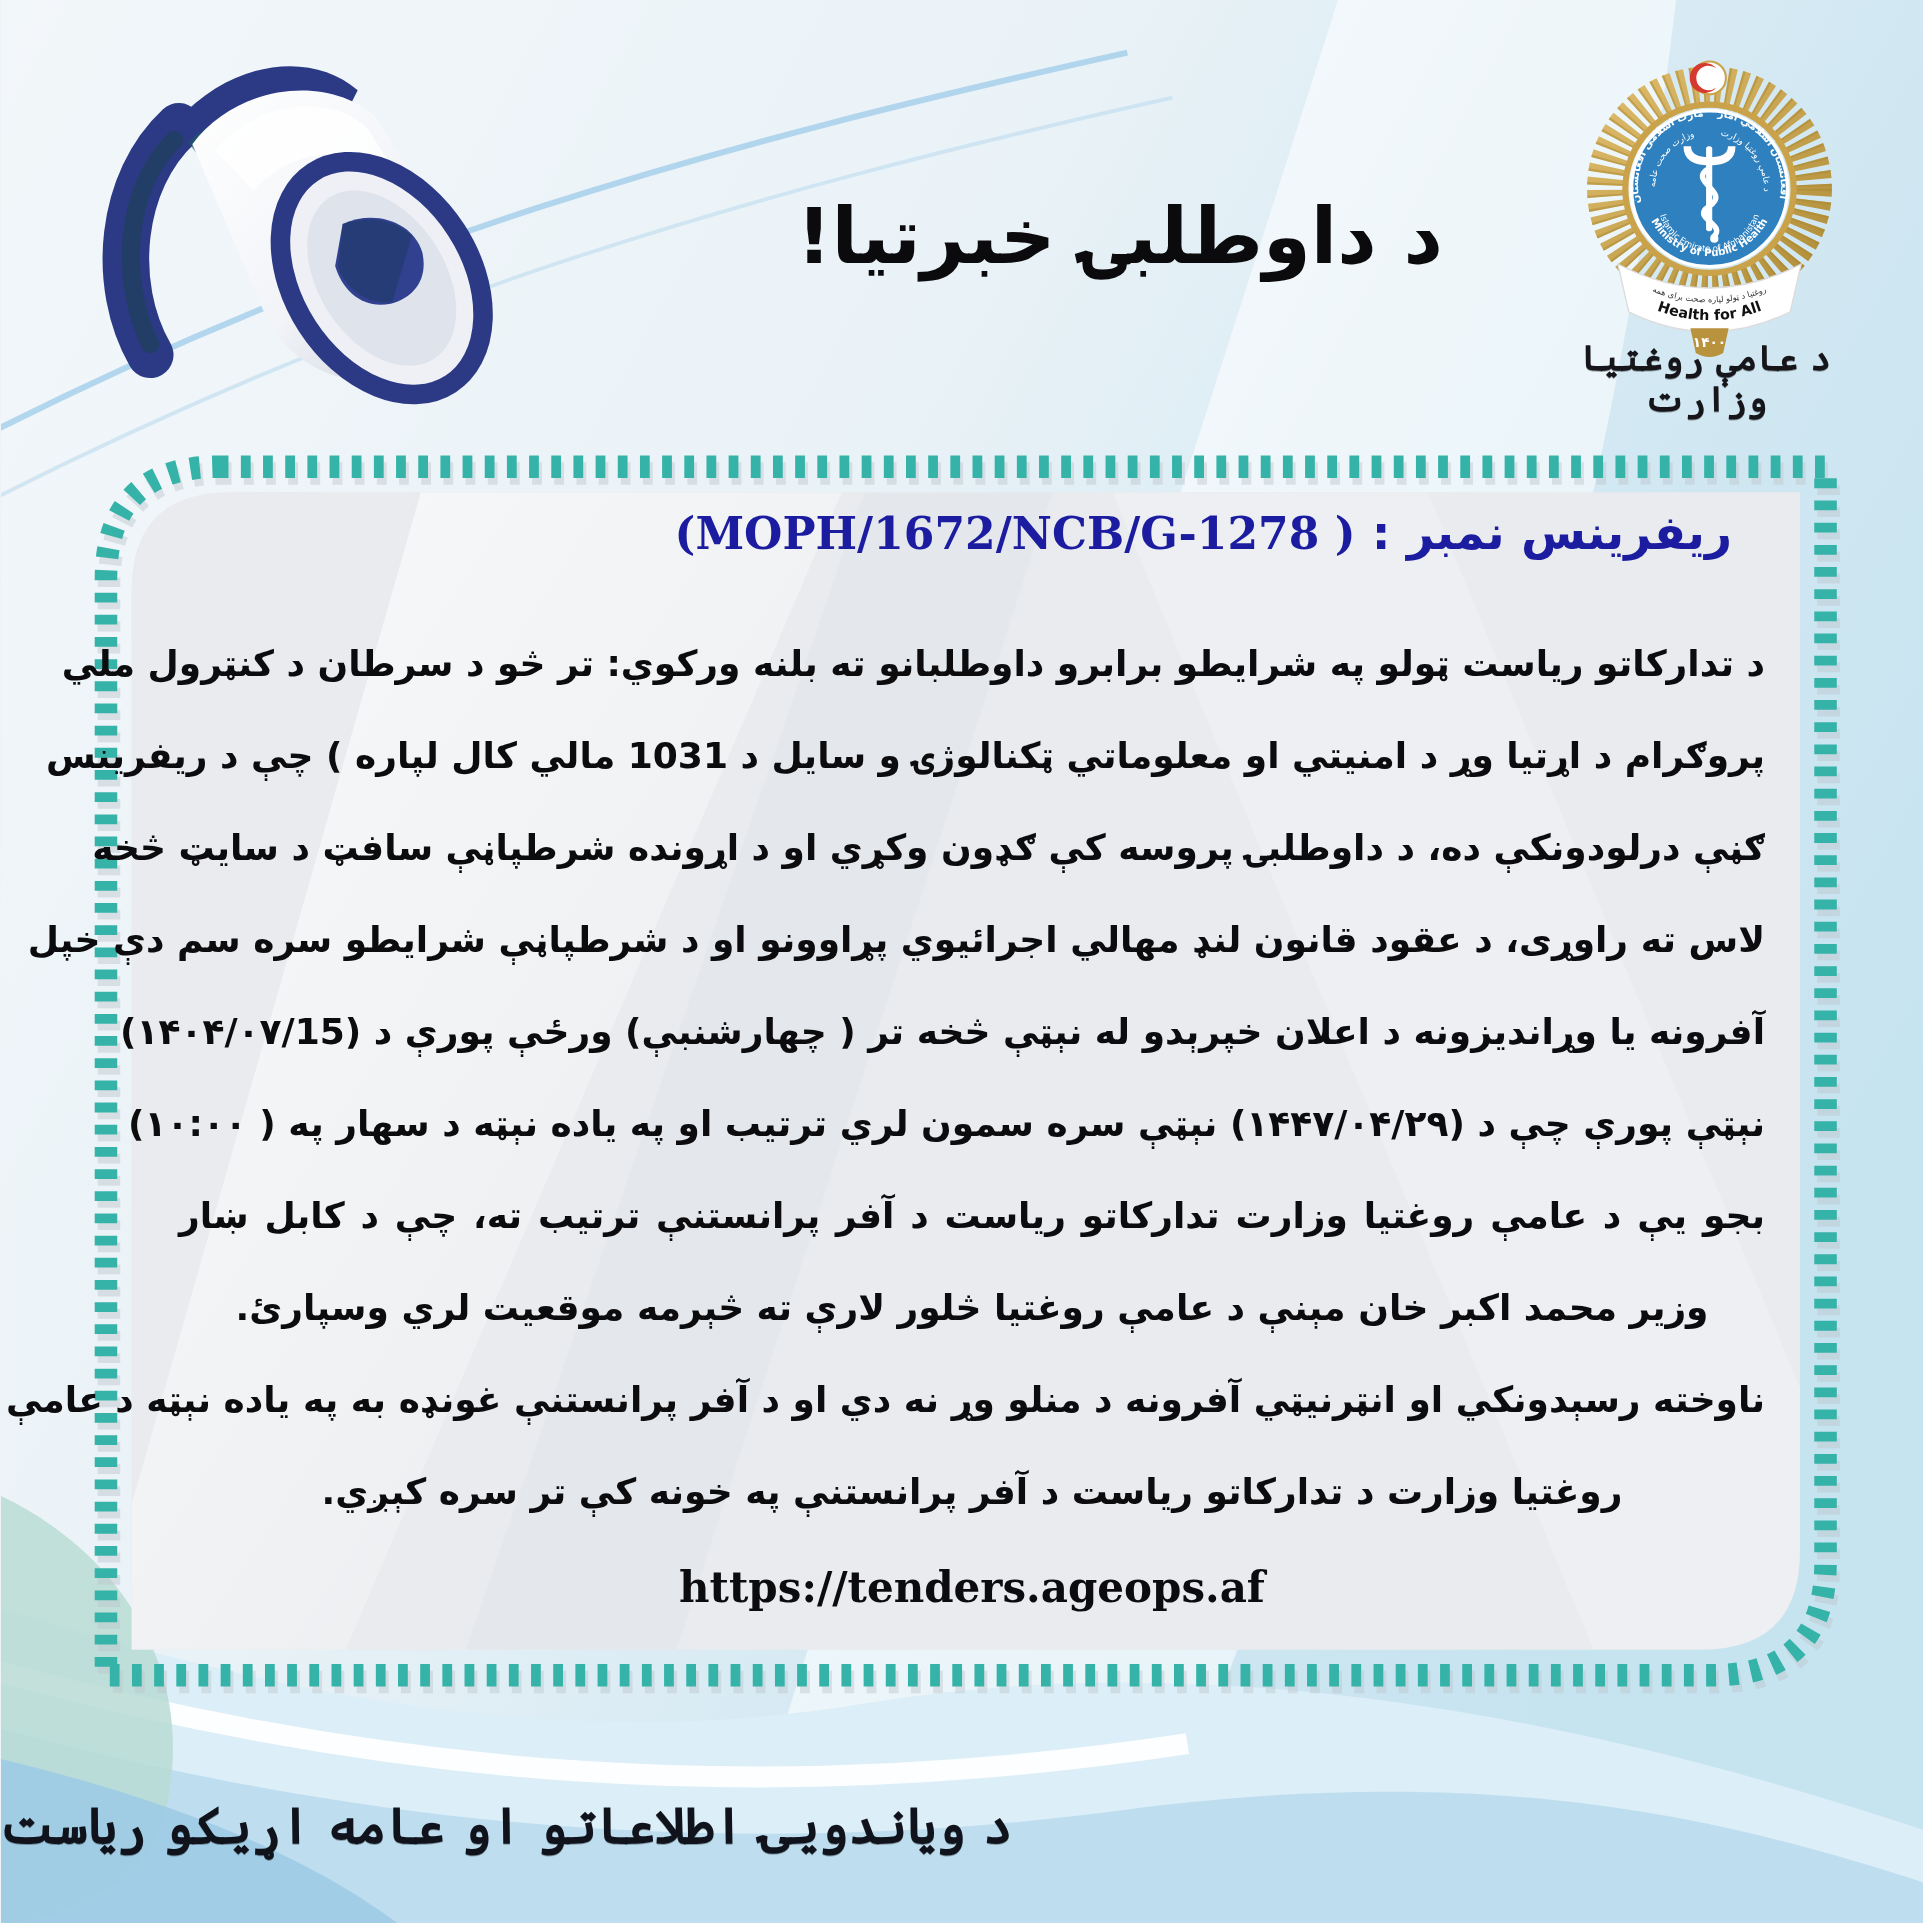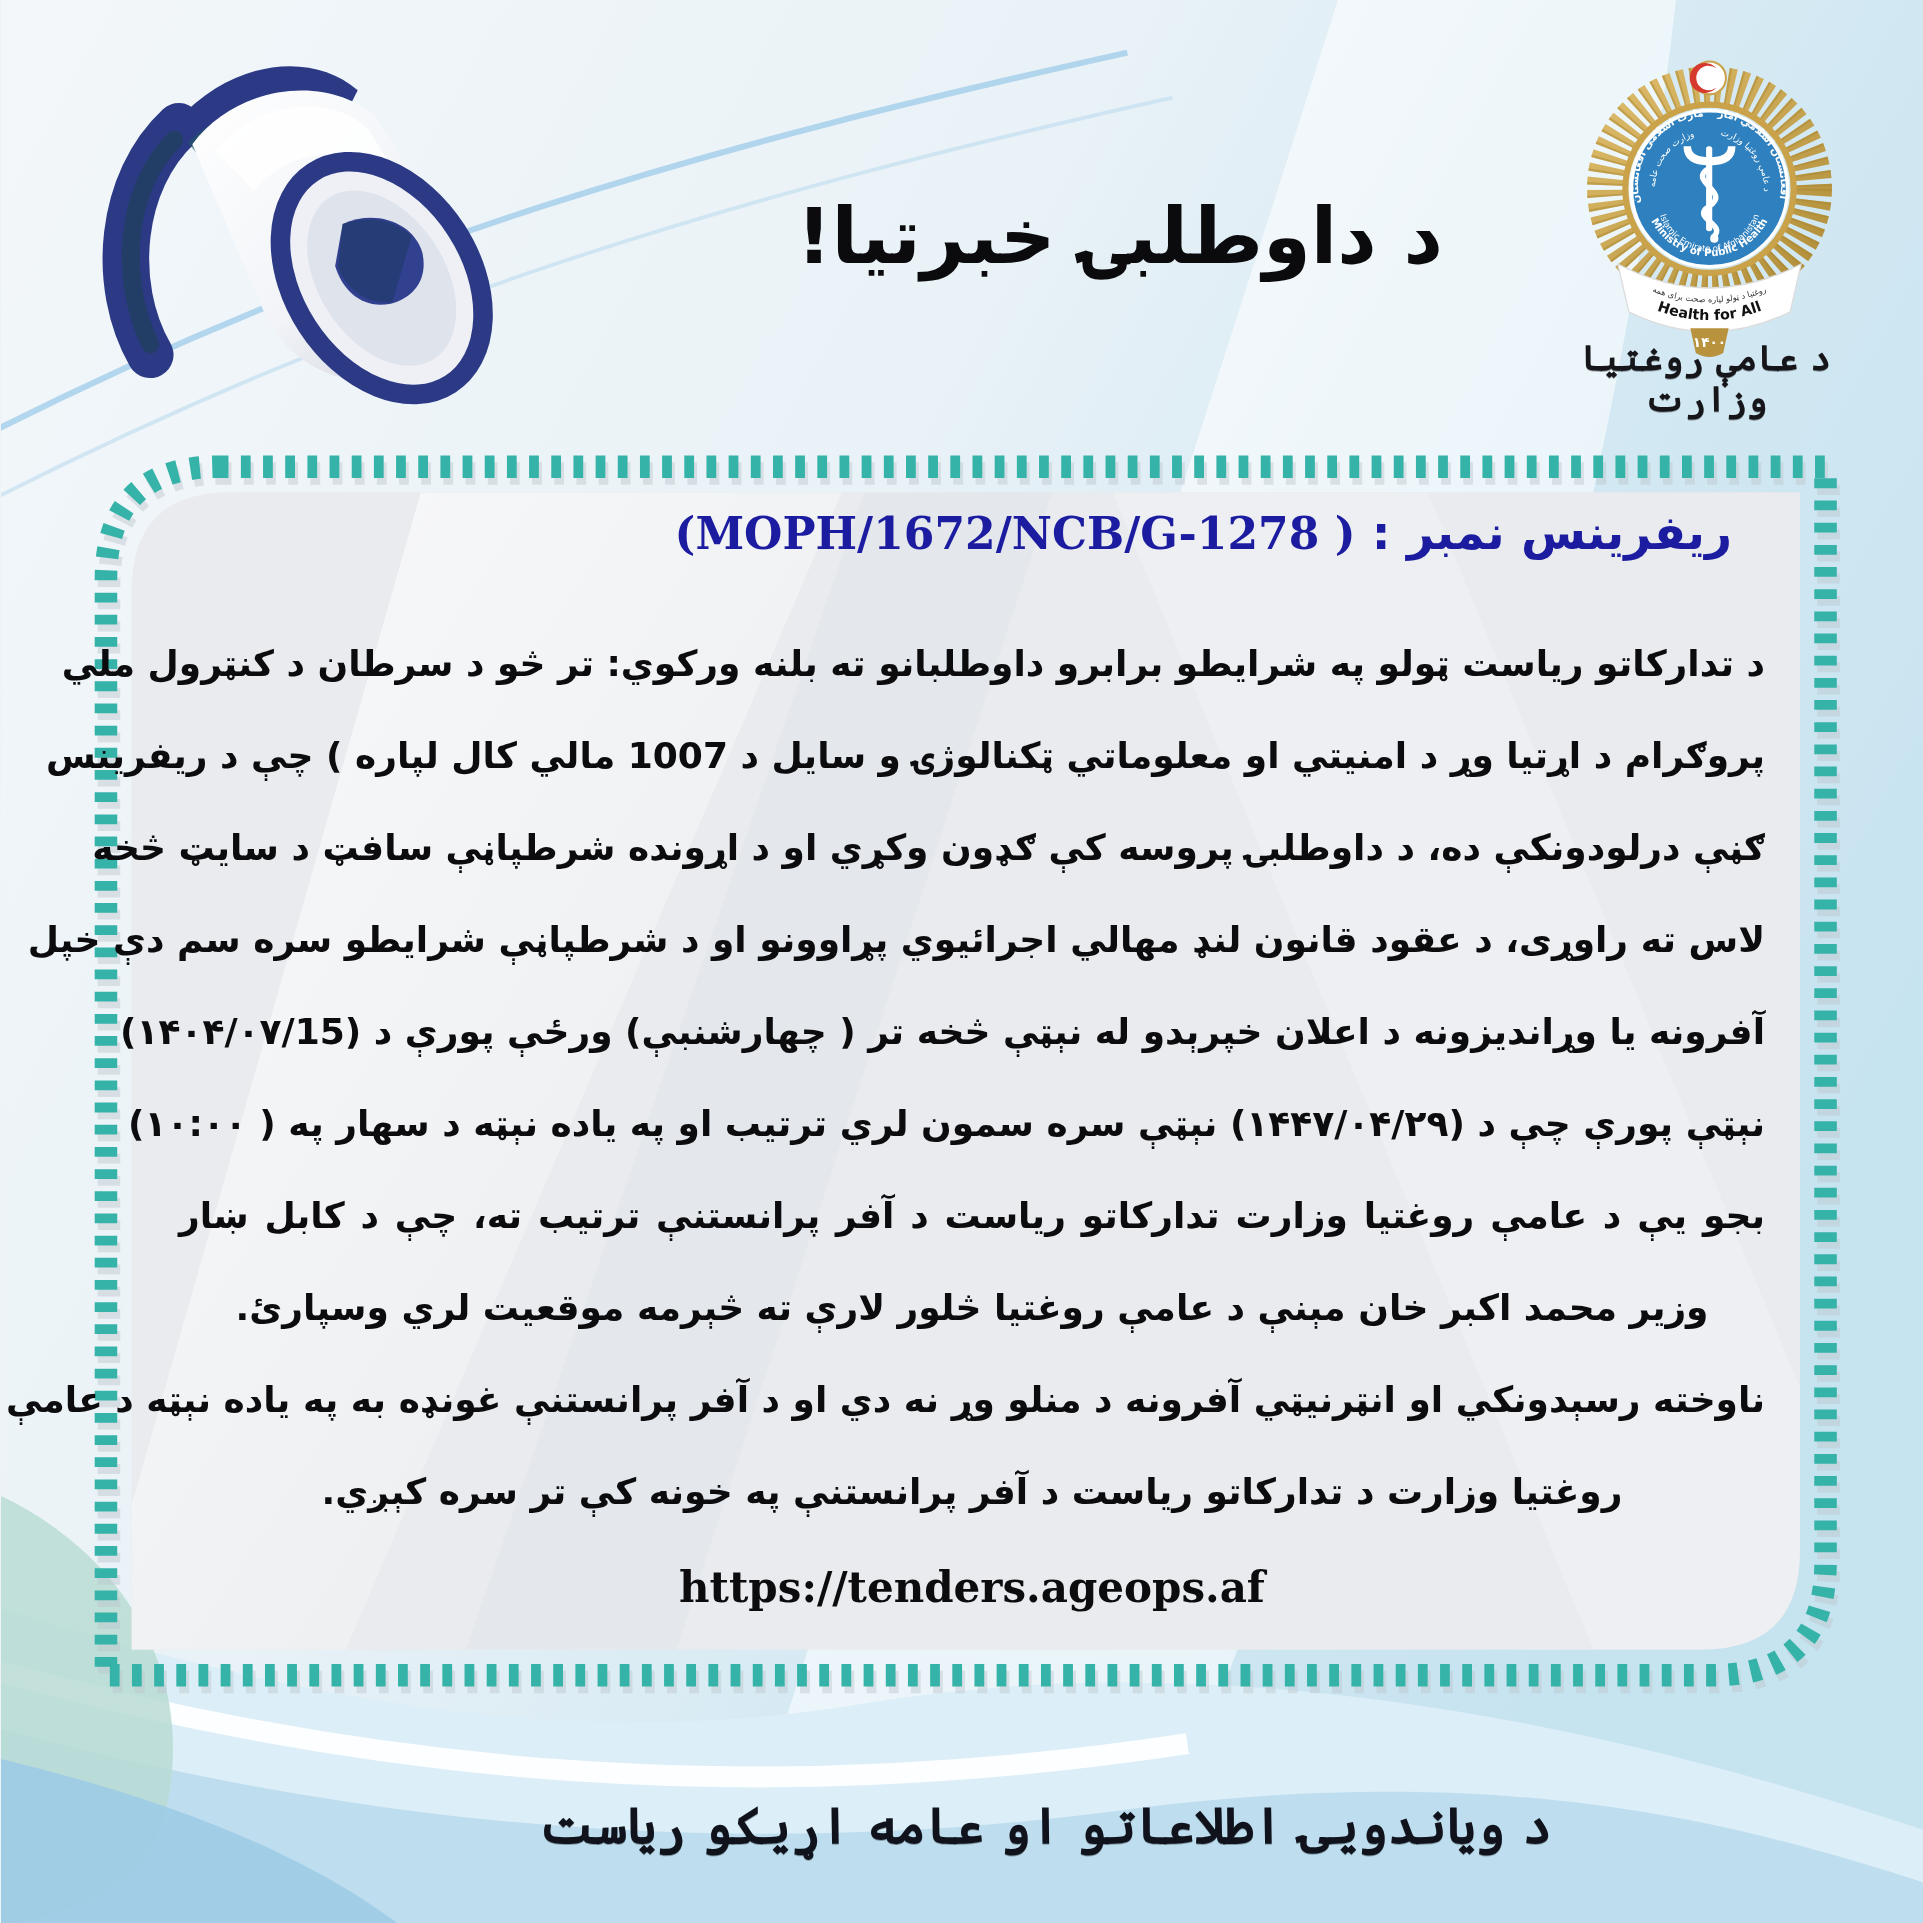--- a/index.html
+++ b/index.html
@@ -39,21 +39,21 @@
     font-family:"DejaVu Serif", serif;font-size:42px;font-weight:bold;color:#0c0c0e;
   }
   
   .logo-caption{
     left:1518px;top:337px;width:376px;text-align:center;direction:rtl;
     font-size:35px;font-weight:bold;color:#15151a;
     text-shadow:0 0.8px 0 rgba(0,0,0,.35);
     font-family:"DejaVu Serif", serif;
   }
   .footer-calligraphy{
-    left:0;top:1796px;width:1552px;text-align:right;direction:rtl;
+    left:0;top:1796px;width:1552px;text-align:left;direction:rtl;
     font-size:50px;font-weight:bold;color:#10131c;
     font-family:"DejaVu Serif", serif;
     text-shadow:0 0.8px 0 rgba(0,0,0,.3);
   }
   svg text{user-select:none;}
 </style>
 </head>
 <body>
 
 <svg class="abs" style="left:0;top:0;" width="1924" height="1924" viewBox="0 0 2560 2560">
@@ -191,21 +191,21 @@
 
 <div class="abs logo-caption">د عامې روغتیا وزارت</div>
 
 <div class="abs ref-line">
   <span>ریفرینس نمبر  :</span>
   <span class="ref-value">(MOPH/1672/NCB/G-1278 )</span>
 </div>
 
 <div class="abs body-lines">
     <div class="line">د تدارکاتو ریاست ټولو په شرایطو برابرو داوطلبانو ته بلنه ورکوي: تر څو د سرطان د کنټرول ملي</div>
-    <div class="line">پروګرام د اړتیا وړ د امنیتي او معلوماتي ټکنالوژۍ و سایل د 1007 مالي کال لپاره ) چې د ریفرینس</div>
+    <div class="line">پروګرام د اړتیا وړ د امنیتي او معلوماتي ټکنالوژۍ و سایل د 1031 مالي کال لپاره ) چې د ریفرینس</div>
     <div class="line">ګڼې درلودونکې ده، د داوطلبۍ پروسه کې ګډون وکړي او د اړونده شرطپاڼې سافټ د سایټ څخه</div>
     <div class="line">لاس ته راوړی، د عقود قانون لنډ مهالي اجرائیوي پړاوونو او د شرطپاڼې شرایطو سره سم دې خپل</div>
     <div class="line">آفرونه یا وړاندیزونه د اعلان خپرېدو له نېټې څخه تر ( چهارشنبې) ورځې پورې د (۱۴۰۴/۰۷/15)</div>
     <div class="line">نېټې پورې چې د (۱۴۴۷/۰۴/۲۹) نېټې سره سمون لري ترتیب او په یاده نېټه د سهار په ( ۱۰:۰۰)</div>
     <div class="line">بجو یې د عامې روغتیا وزارت تدارکاتو ریاست د آفر پرانستنې ترتیب ته، چې د کابل ښار</div>
     <div class="line center">وزیر محمد اکبر خان مېنې د عامې روغتیا څلور لارې ته څېرمه موقعیت لري وسپارئ.</div>
     <div class="line">ناوخته رسېدونکي او انټرنیټي آفرونه د منلو وړ نه دي او د آفر پرانستنې غونډه به په یاده نېټه د عامې</div>
     <div class="line center">روغتیا وزارت د تدارکاتو ریاست د آفر پرانستنې په خونه کې تر سره کېږي.</div>
   </div>
 

